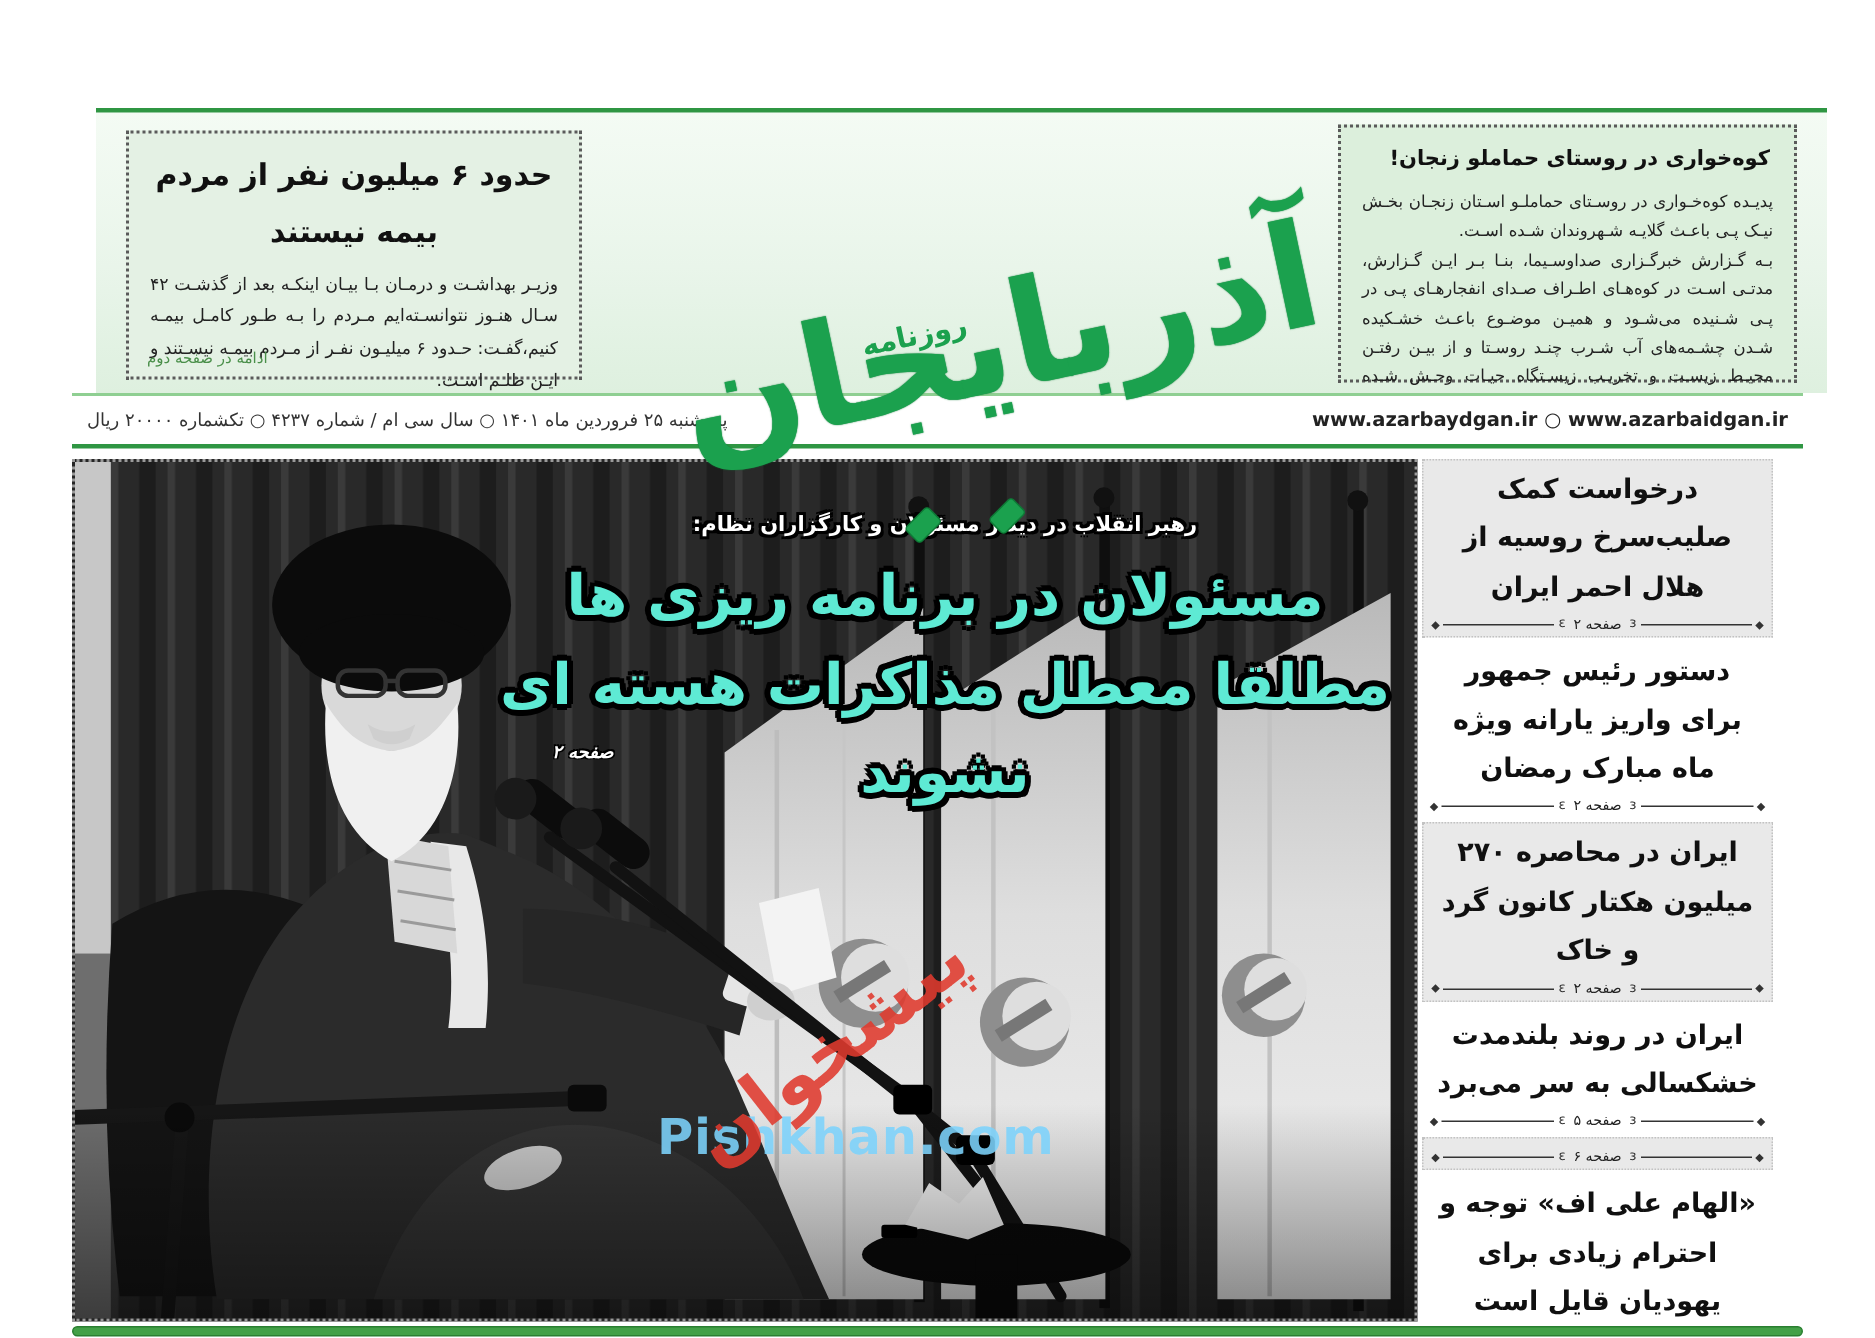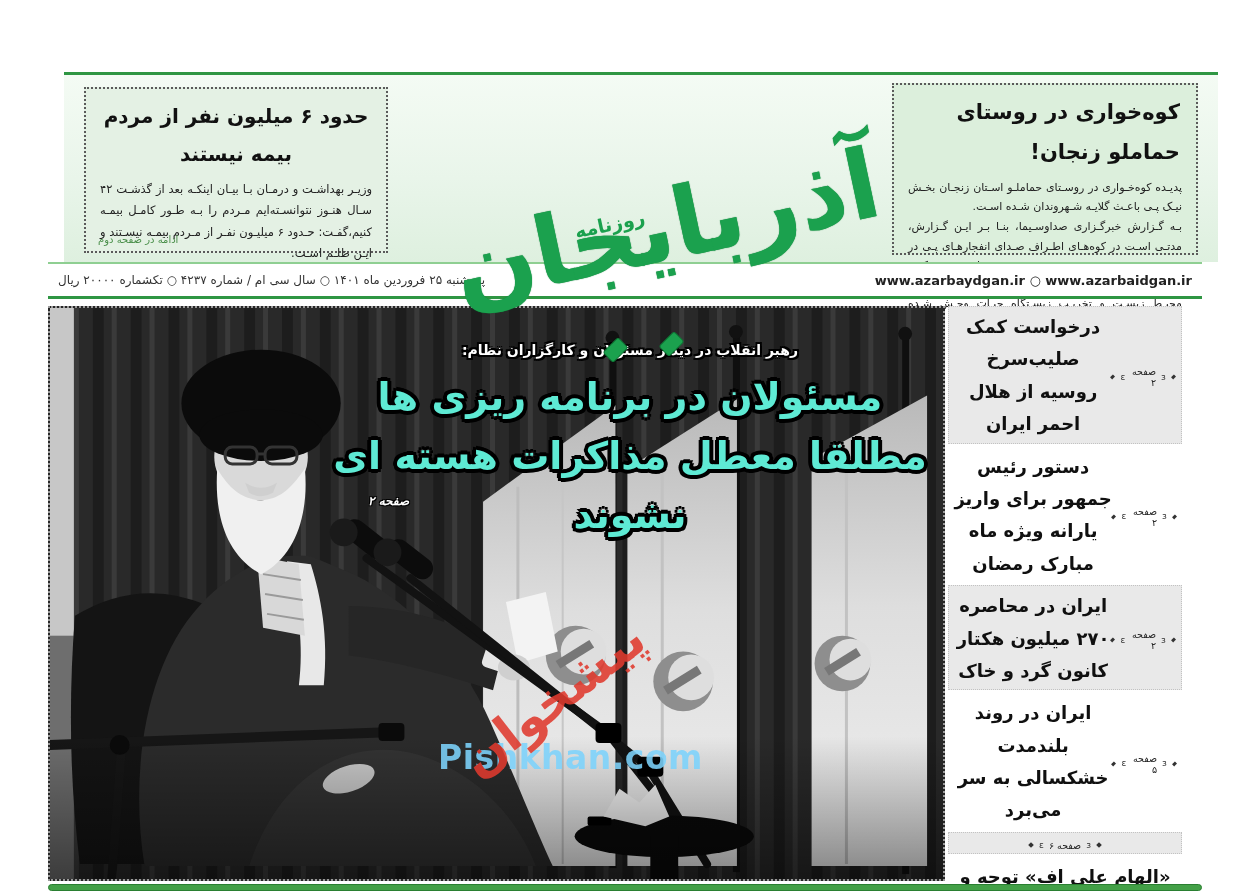--- a/index.html
+++ b/index.html
@@ -14,21 +14,21 @@
     margin-left:16px;
   }
   .mast-box {
     position:absolute; border:2px dotted #5a5a5a; padding:8px 14px 6px;
     display:flex; flex-direction:column;
   }
   .left-box  { left:20px;  top:12px; width:304px; height:166px; background:#e4f1e4; }
   .right-box { right:20px; top:8px;  width:306px; height:172px; background:#dcefdc; }
   .box-title { direction:rtl; text-align:center; font-weight:bold; font-size:20px; color:#111;
                line-height:1.9; }
-  .right-box .box-title { text-align:right; font-size:21px; padding-right:2px; margin-bottom:4px; }
+  .right-box .box-title { text-align:right; font-size:14px; padding-right:2px; margin-bottom:4px; }
   .box-body  { direction:rtl; text-align:justify; font-size:11.5px; color:#222; line-height:1.85;
                margin-top:6px; }
   .right-box .box-body { margin-top:1px; font-size:11px; line-height:1.75; }
   .continuation { position:absolute; left:12px; bottom:6px; direction:rtl; font-size:10px; color:#4a8f4a; }
 
   
   .logo { position:absolute; left:382px; top:52px; width:440px; height:240px; z-index:6; pointer-events:none; }
   .logo-main {
     position:absolute; left:0; top:52px; width:100%; text-align:center; direction:rtl;
     font-size:96px; font-weight:bold; color:#1ba14e; line-height:1;
@@ -78,21 +78,21 @@
   .watermark { position:absolute; left:388px; top:366px; width:230px; text-align:center; opacity:.88; }
   .wm-fa { display:block; direction:rtl; font-size:50px; font-weight:bold; color:#e03a2e;
            transform:rotate(-38deg); line-height:1; }
   .wm-en { display:block; font-size:33px; font-weight:bold; color:#7dd3fc; margin-top:14px; letter-spacing:.5px; }
 
   
   .sidebar {
     position:absolute; left:948px; top:306px; width:234px; height:575px;
     display:flex; flex-direction:column; gap:3px;
   }
-  .sb-item { background:#ffffff; flex:1; display:flex; flex-direction:row;
+  .sb-item { background:#ffffff; flex:1; display:flex; flex-direction:column;
              justify-content:center; padding:4px 6px 2px; }
   .sb-item.shaded { background:#e9e9e9; border:1px dotted #c2c2c2; }
   .sb-title { direction:rtl; text-align:center; font-size:18px; font-weight:bold; color:#101010;
               line-height:1.8; }
   .sb-pageref { display:flex; align-items:center; margin-top:3px; gap:3px; }
   .sb-pageref .rule { flex:1; height:1px; background:#333; }
   .sb-pageref .dmd { width:4px; height:4px; background:#333; transform:rotate(45deg); }
   .sb-pageref .orn { font-size:9px; color:#333; line-height:1; }
   .sb-page { direction:rtl; font-size:9.5px; color:#222; padding:0 2px; }
 

